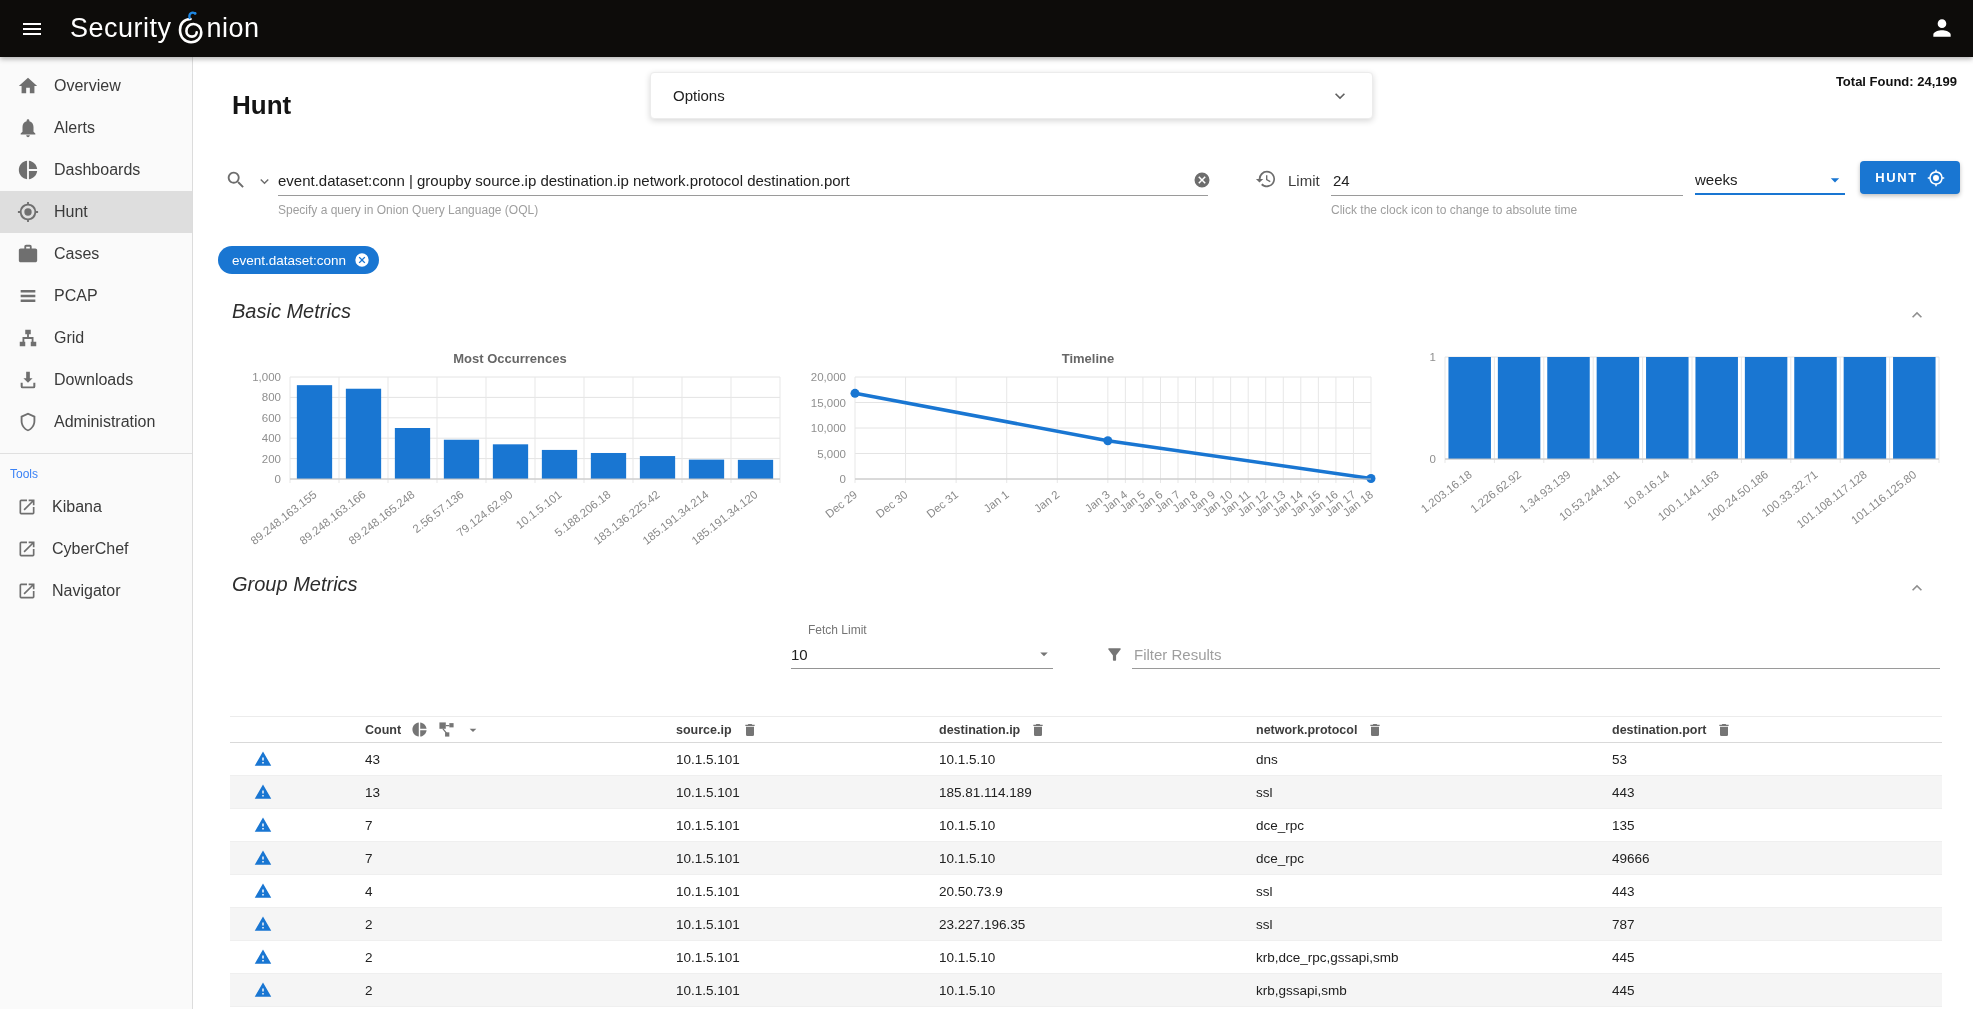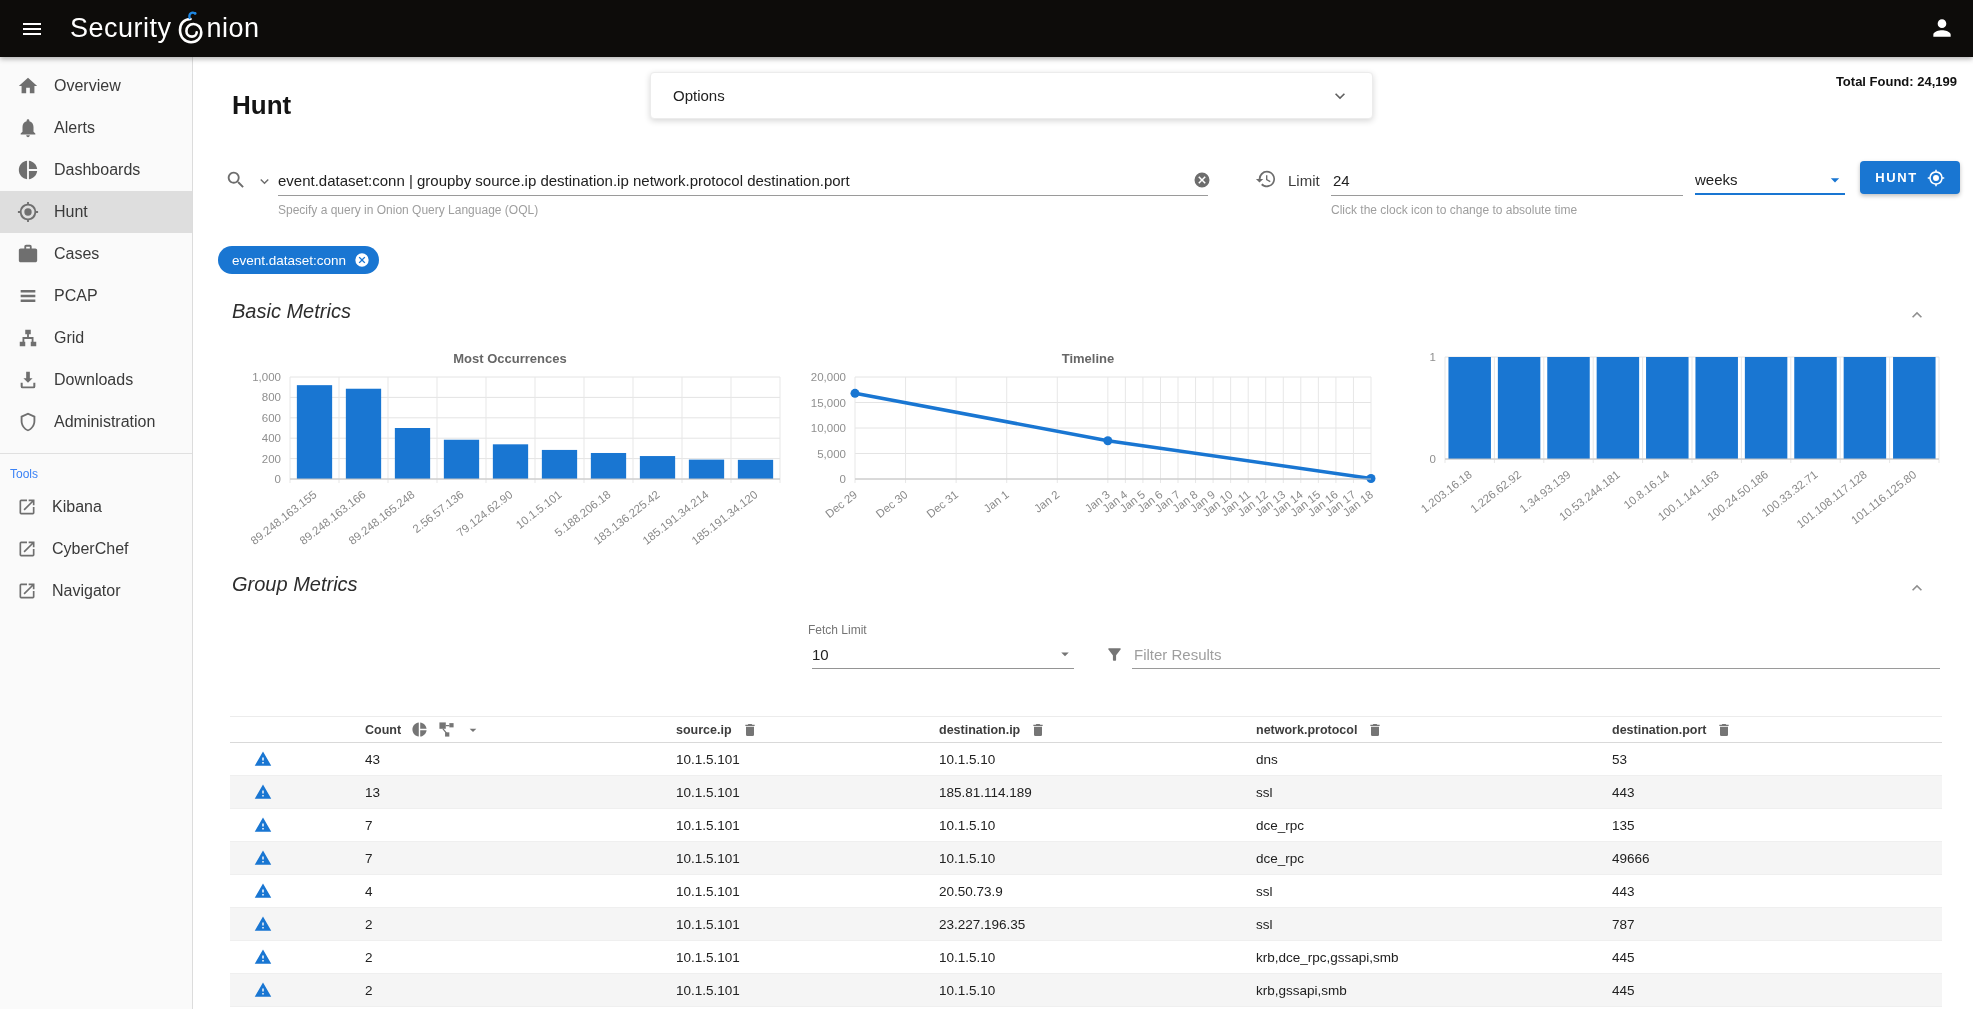--- a/index.html
+++ b/index.html
@@ -65,21 +65,21 @@
   .col1{top:248px;} .col2{top:521px;}
   
   .charts{position:absolute;top:280px;left:0;right:4px;height:228px;margin-top:12px;}
   .chart{position:absolute;top:0;}
   .chart-title{text-align:center;font-size:13px;font-weight:bold;color:#666;height:20px;line-height:20px;}
   #chart-most{left:36px;width:560px;} #chart-timeline{left:601px;width:586px;} #chart-fewest{left:1191px;width:564px;}
   .chart svg{display:block;}
   .chart svg text{font-family:"Liberation Sans",sans-serif;}
   
   .fetch-label{position:absolute;top:566px;left:614px;font-size:12px;color:#757575;}
-  .fetch-select{position:absolute;top:583px;left:618px;width:262px;height:29px;box-sizing:border-box;
+  .fetch-select{position:absolute;top:583px;left:597px;width:262px;height:29px;box-sizing:border-box;
                 border-bottom:1px solid #949494;display:flex;align-items:center;justify-content:space-between;
                 font-size:15px;color:#212121;cursor:pointer;}
   .fetch-select .ic{color:#757575;}
   .funnel-ic{position:absolute;top:588px;left:911px;color:#757575;}
   .filter-input{position:absolute;top:583px;left:938px;width:808px;height:29px;box-sizing:border-box;
                border:none;border-bottom:1px solid #9a9a9a;outline:none;font-size:15px;color:#212121;
                font-family:inherit;background:#fff;}
   .filter-input::placeholder{color:#9e9e9e;opacity:1;}
   
   .gtable{position:absolute;top:659px;left:36px;width:1712px;border-top:1px solid #ececec;}

